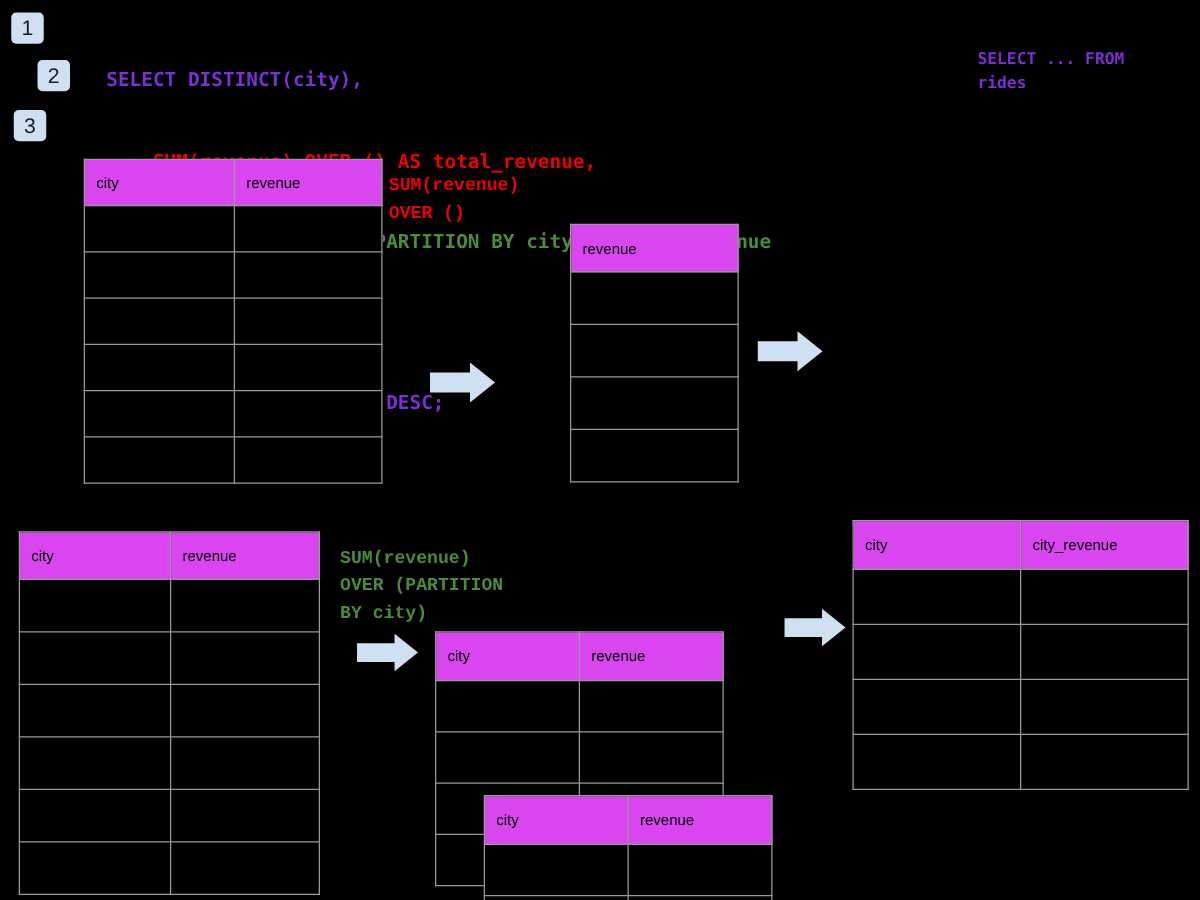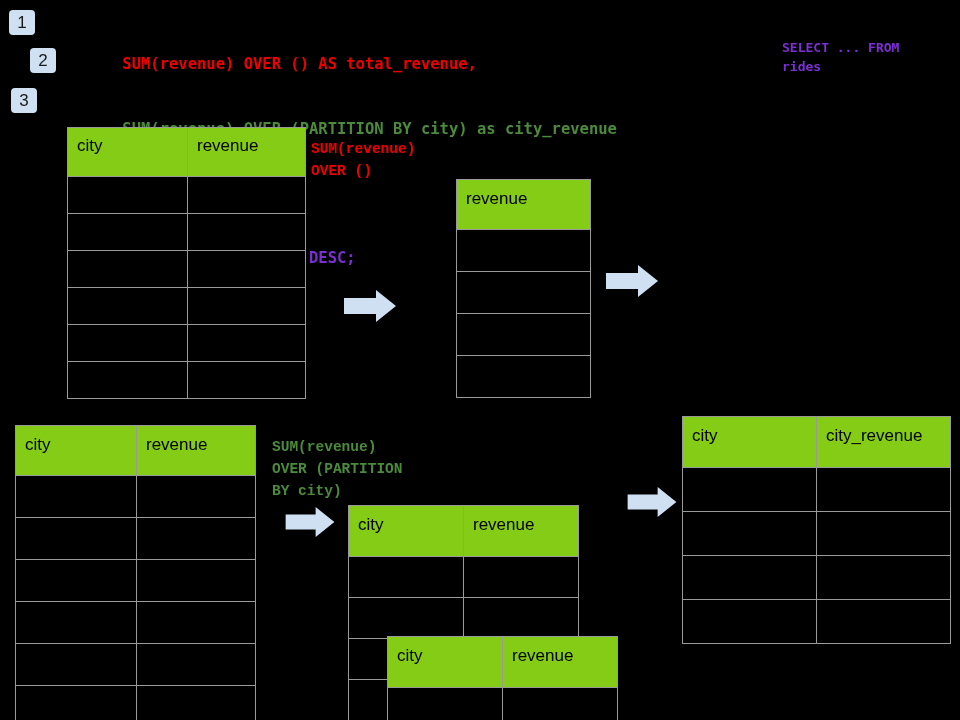--- a/index.html
+++ b/index.html
@@ -74,44 +74,45 @@
     table-layout: fixed;
     background: #000000;
   }
   .tbl td {
     border: 1px solid #9a9a9a;
     padding: 0;
     background: #000000;
   }
   .tbl th {
     border: 1px solid #9a9a9a;
-    background: #84cc16;
+    background: #d946ef;
     color: #000000;
     font-family: "Liberation Sans", sans-serif;
     font-weight: normal;
-    font-size: 17px;
+    font-size: 12px;
     text-align: left;
-    padding: 0 0 12px 9px;
+    padding: 0 0 0 9px;
   }
 
   
   .arrow {
     position: absolute;
   }
 </style>
 </head>
 <body>
 
 <div id="canvas">
 
   <div class="step-badge" style="left:9px; top:10px;">1</div>
   <div class="step-badge" style="left:30px; top:48px;">2</div>
   <div class="step-badge" style="left:11px; top:88px;">3</div>
 
   <div class="sql-block" style="left:85px; top:11px;">
+    <span class="sql-line c-purple">SELECT DISTINCT(city),</span>
     <span class="sql-line c-red">    SUM(revenue) OVER () AS total_revenue,</span>
     <span class="sql-line c-green">    SUM(revenue) OVER (PARTITION BY city) as city_revenue</span>
     <span class="sql-line c-purple">  FROM rides</span>
     <span class="sql-line c-purple">  ORDER by city_revenue DESC;</span>
   </div>
 
   <div class="sql-side" style="left:750px; top:38px;margin-left:32px;">SELECT ... FROM
 rides</div>
 
   <div class="annot c-red" style="left:311px; top:138px;">SUM(revenue)

